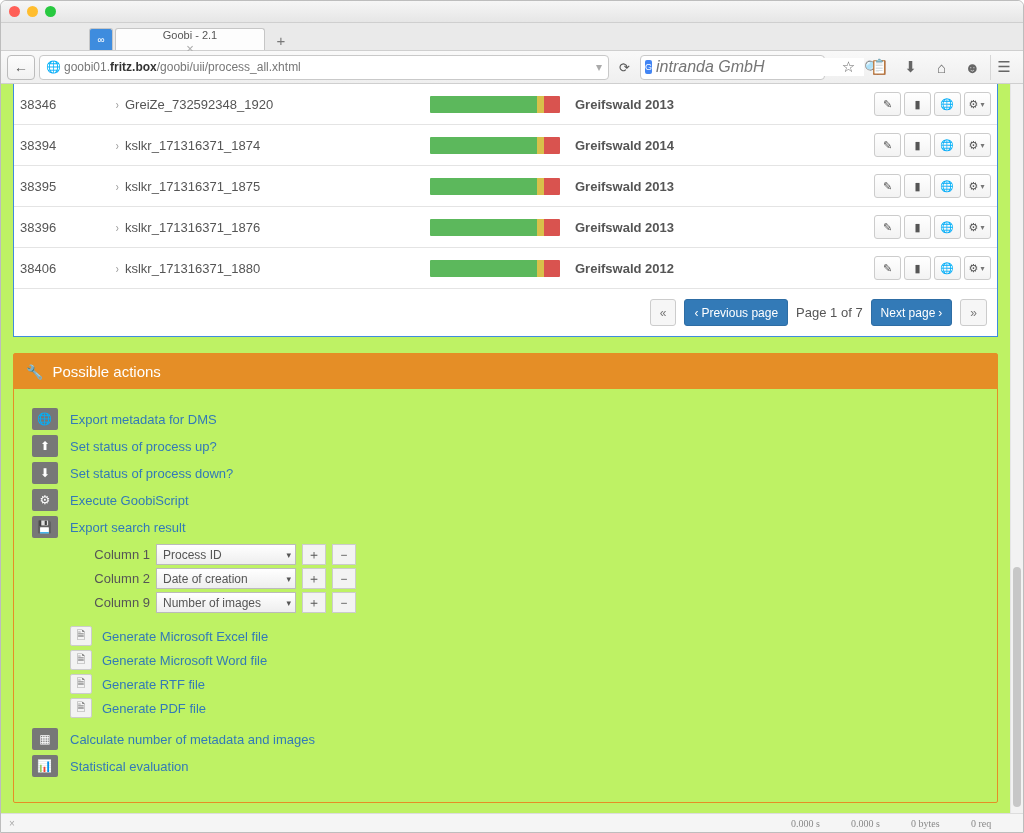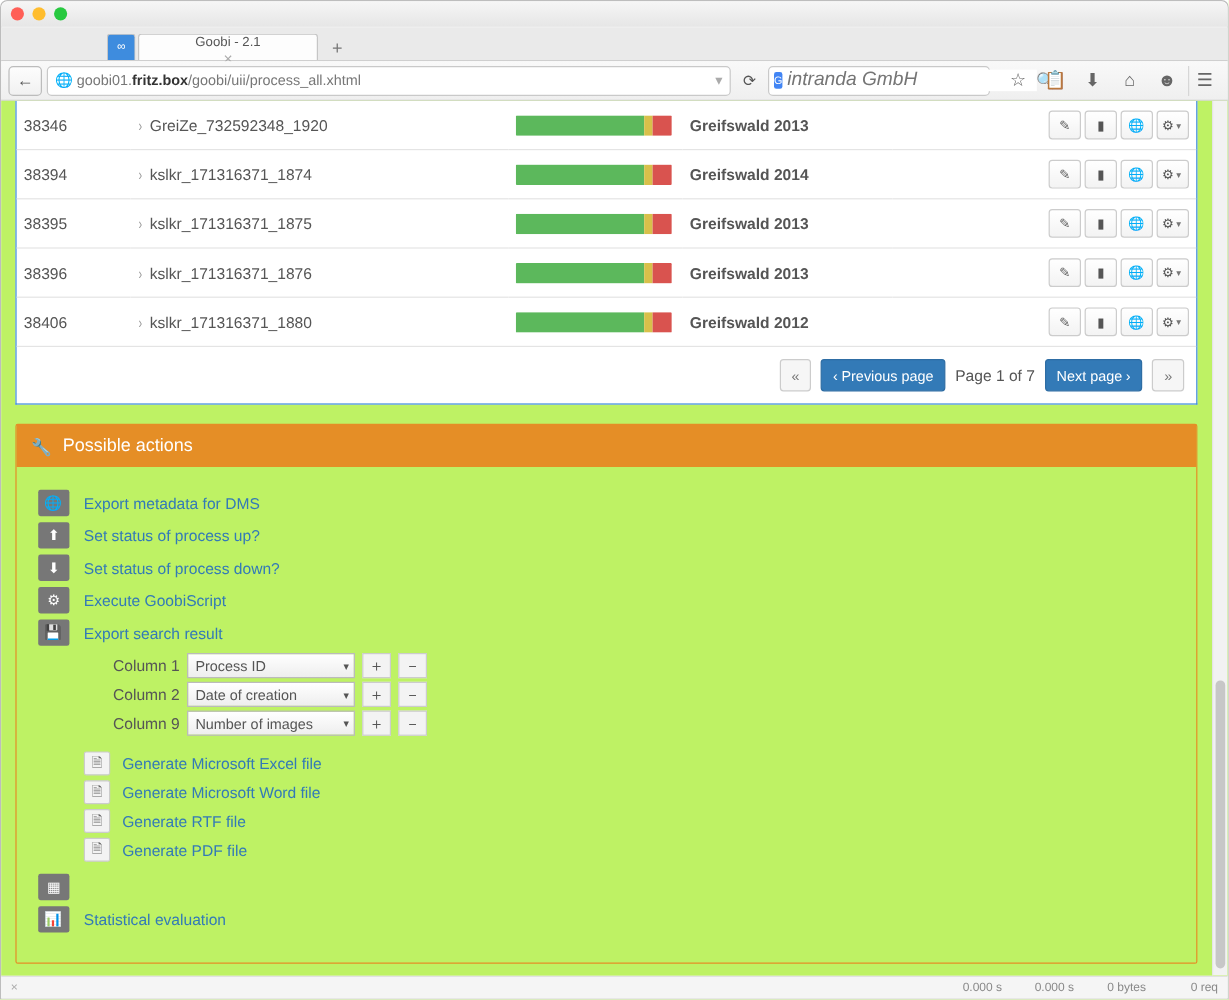--- a/index.html
+++ b/index.html
@@ -68,21 +68,21 @@
   .col-row{display:flex;align-items:center;gap:6px;margin:3px 0;}
   .col-label{width:80px;text-align:right;font-size:13px;}
   .col-select{width:140px;height:21px;border:1px solid #bbb;background:linear-gradient(#fff,#eee);font-size:12px;padding:0 16px 0 6px;position:relative;display:flex;align-items:center;}
   .col-select::after{content:"▾";position:absolute;right:4px;font-size:9px;color:#555;}
   .sqbtn{width:24px;height:21px;border:1px solid #ccc;background:#f3f3f3;display:flex;align-items:center;justify-content:center;color:#555;font-size:13px;}
   .gen-row{display:flex;align-items:center;gap:10px;margin:4px 0;}
   .gen-icon{width:22px;height:20px;border:1px solid #ccc;background:#f3f3f3;border-radius:2px;display:flex;align-items:center;justify-content:center;color:#666;font-size:11px;}
   
   .statusbar{height:19px;border-top:1px solid #ddd;background:#f5f5f5;display:flex;align-items:center;font-size:10px;color:#888;padding:0 8px;gap:16px;}
   .statusbar .x{margin-right:auto;color:#aaa;}
-  .statusbar span.val{min-width:44px;text-align:right;}
+  .statusbar span.val{min-width:44px;font-family:Liberation Serif, serif;}
 </style>
 </head>
 <body>
 
 <div class="mac-window">
 
   <div class="titlebar">
     <div class="traffic">
       <div class="dot red"></div>
       <div class="dot yellow"></div>
@@ -279,20 +279,21 @@
                   <a class="link">Generate RTF file</a>
                 </div>
               <div class="gen-row">
                   <div class="gen-icon">🗎</div>
                   <a class="link">Generate PDF file</a>
                 </div>
             </div>
 
             <div class="action-row" style="margin-top:10px">
               <div class="icon-box">▦</div>
+              <a class="link">Calculate number of metadata and images</a>
             </div>
             <div class="action-row">
               <div class="icon-box">📊</div>
               <a class="link">Statistical evaluation</a>
             </div>
 
           </div>
         </div>
 
       </div>

